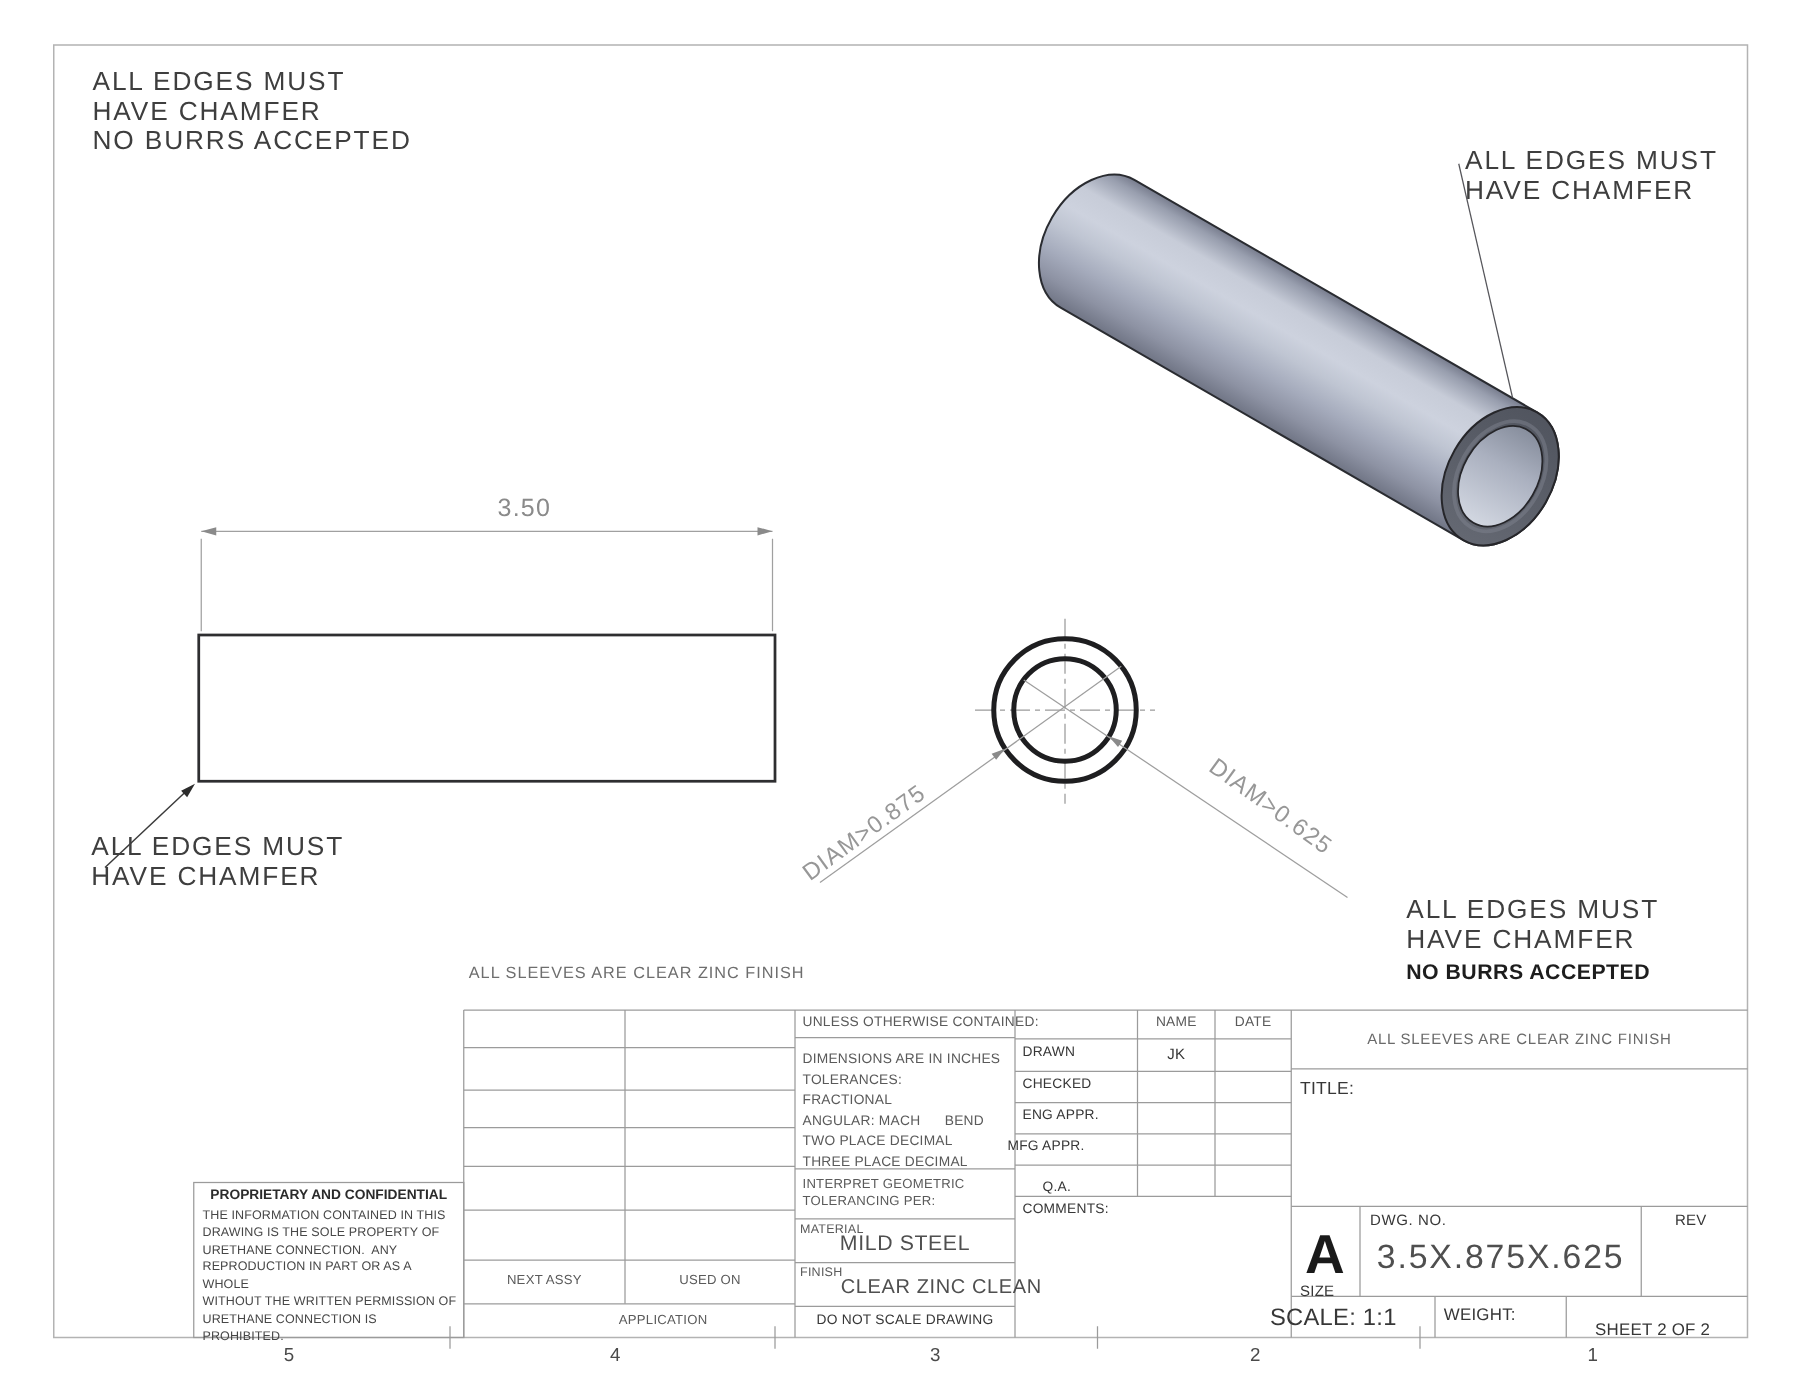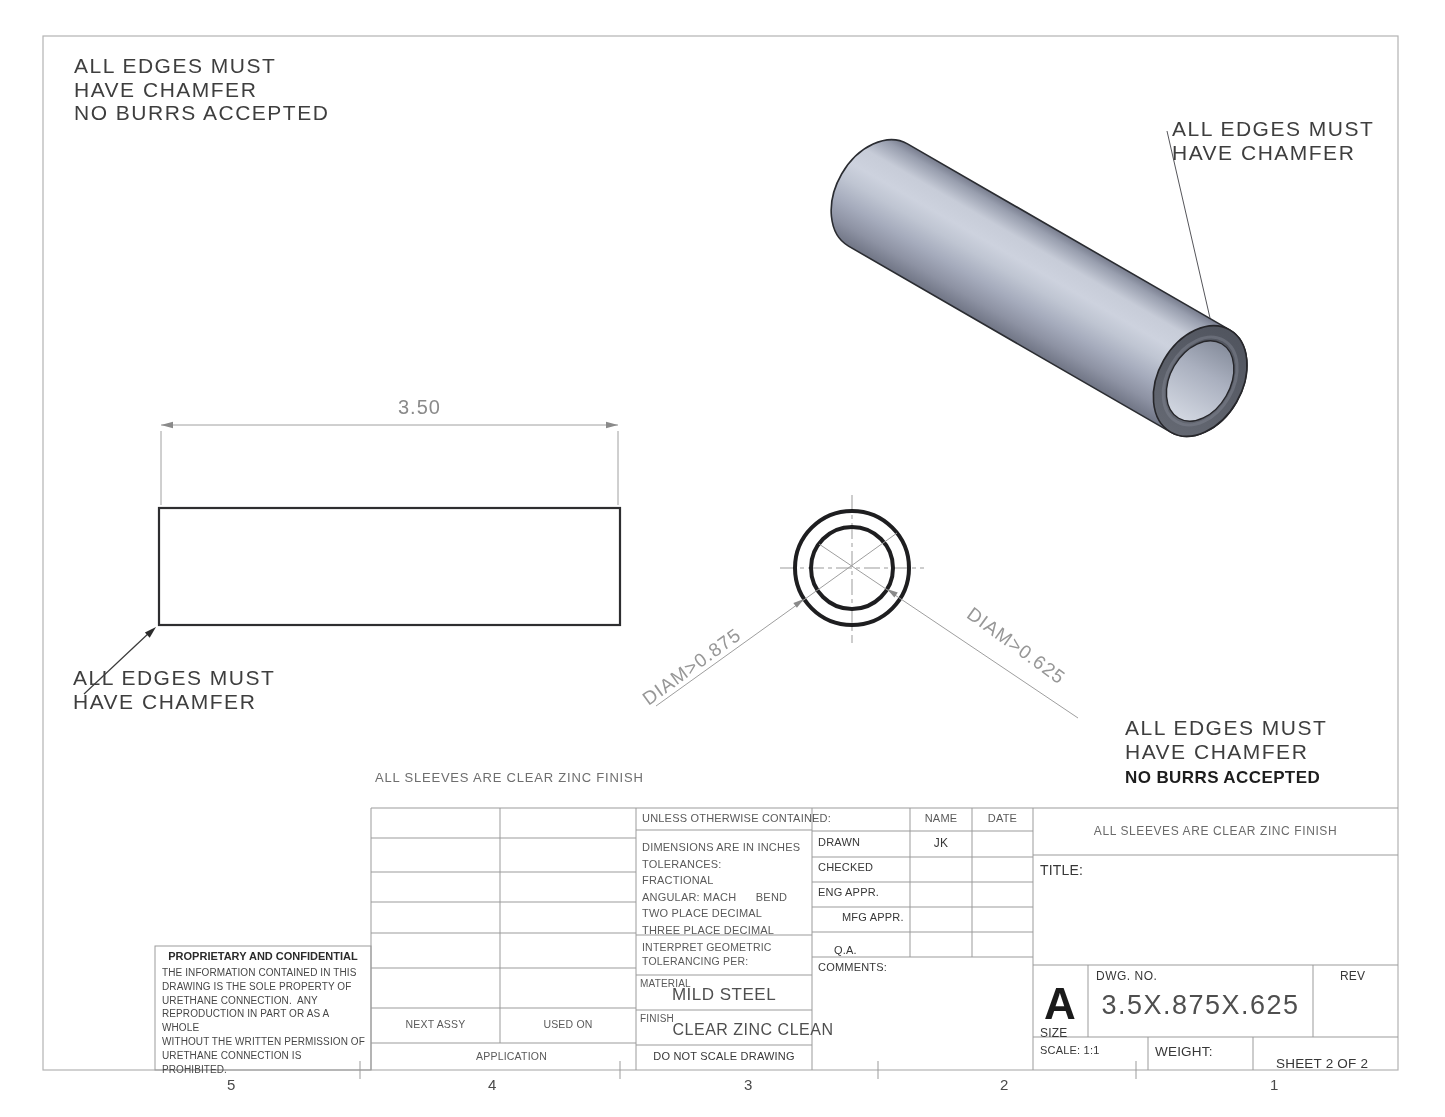--- a/index.html
+++ b/index.html
@@ -167,38 +167,38 @@
   <div class="abs tb" style="left:640px;top:1013px;font-size:10px;">FINISH</div>
   <div class="abs mid-val tb-center" style="left:636px;top:1021px;width:176px;font-size:16px;margin-left:29px;">CLEAR ZINC CLEAN</div>
   <div class="abs tb-dark tb-center" style="left:636px;top:1050px;width:176px;">DO NOT SCALE DRAWING</div>
 
   <div class="abs tb tb-center" style="left:910px;top:812px;width:62px;">NAME</div>
   <div class="abs tb tb-center" style="left:972px;top:812px;width:61px;">DATE</div>
   <div class="abs tb-dark" style="left:818px;top:836px;">DRAWN</div>
   <div class="abs tb-dark tb-center" style="left:910px;top:836px;width:62px;font-size:12px;">JK</div>
   <div class="abs tb-dark" style="left:818px;top:861px;">CHECKED</div>
   <div class="abs tb-dark" style="left:818px;top:886px;">ENG APPR.</div>
-  <div class="abs tb-dark" style="left:818px;top:911px;padding-left:24px;">MFG APPR.</div>
+  <div class="abs tb-dark" style="left:782px;top:911px;padding-left:24px;">MFG APPR.</div>
   <div class="abs tb-dark" style="left:818px;top:944px;margin-left:16px;">Q.A.</div>
   <div class="abs tb-dark" style="left:818px;top:961px;">COMMENTS:</div>
 
   <div class="abs tb tb-center" style="left:1033px;top:824px;width:365px;font-size:12px;letter-spacing:.6px;color:#6a6a6a;">ALL SLEEVES ARE CLEAR ZINC FINISH</div>
   <div class="abs tb-dark" style="left:1040px;top:862px;font-size:14px;">TITLE:</div>
   <div class="abs tb-dark" style="left:1040px;top:1026px;font-size:12px;text-align:right;">SIZE</div>
   <div class="abs big-a" style="left:1044px;top:982px;">A</div>
   <div class="abs tb-dark" style="left:1096px;top:969px;font-size:12px;letter-spacing:.5px;">DWG.  NO.</div>
   <div class="abs dwg-no tb-center" style="left:1088px;top:990px;width:225px;">3.5X.875X.625</div>
   <div class="abs tb-dark" style="left:1340px;top:969px;font-size:12px;">REV</div>
-  <div class="abs tb-dark" style="left:1040px;top:1044px;font-size:11px;text-align:right;">SCALE: 1:1</div>
+  <div class="abs tb-dark" style="left:1016px;top:1044px;font-size:19px;text-align:right;">SCALE: 1:1</div>
   <div class="abs tb-dark" style="left:1155px;top:1044px;font-size:13.5px;">WEIGHT:</div>
   <div class="abs tb-dark" style="left:1276px;top:1044px;font-size:13.5px;margin-top:12px;">SHEET 2 OF 2</div>
 
   <div class="abs tb tb-center" style="left:371px;top:1018px;width:129px;font-size:10.5px;">NEXT ASSY</div>
   <div class="abs tb tb-center" style="left:500px;top:1018px;width:136px;font-size:10.5px;">USED ON</div>
-  <div class="abs tb tb-center" style="left:365px;top:1050px;width:265px;font-size:10.5px;padding-left:14px;">APPLICATION</div>
+  <div class="abs tb tb-center" style="left:384px;top:1050px;width:265px;font-size:10.5px;padding-left:14px;">APPLICATION</div>
 
   <div class="abs prop-title" style="left:155px;top:950px;width:216px;">PROPRIETARY AND CONFIDENTIAL</div>
   <div class="abs prop-body" style="left:162px;top:966px;width:204px;">THE INFORMATION CONTAINED IN THIS
 DRAWING IS THE SOLE PROPERTY OF
 URETHANE CONNECTION.  ANY
 REPRODUCTION IN PART OR AS A WHOLE
 WITHOUT THE WRITTEN PERMISSION OF
 URETHANE CONNECTION IS
 PROHIBITED.</div>
 

